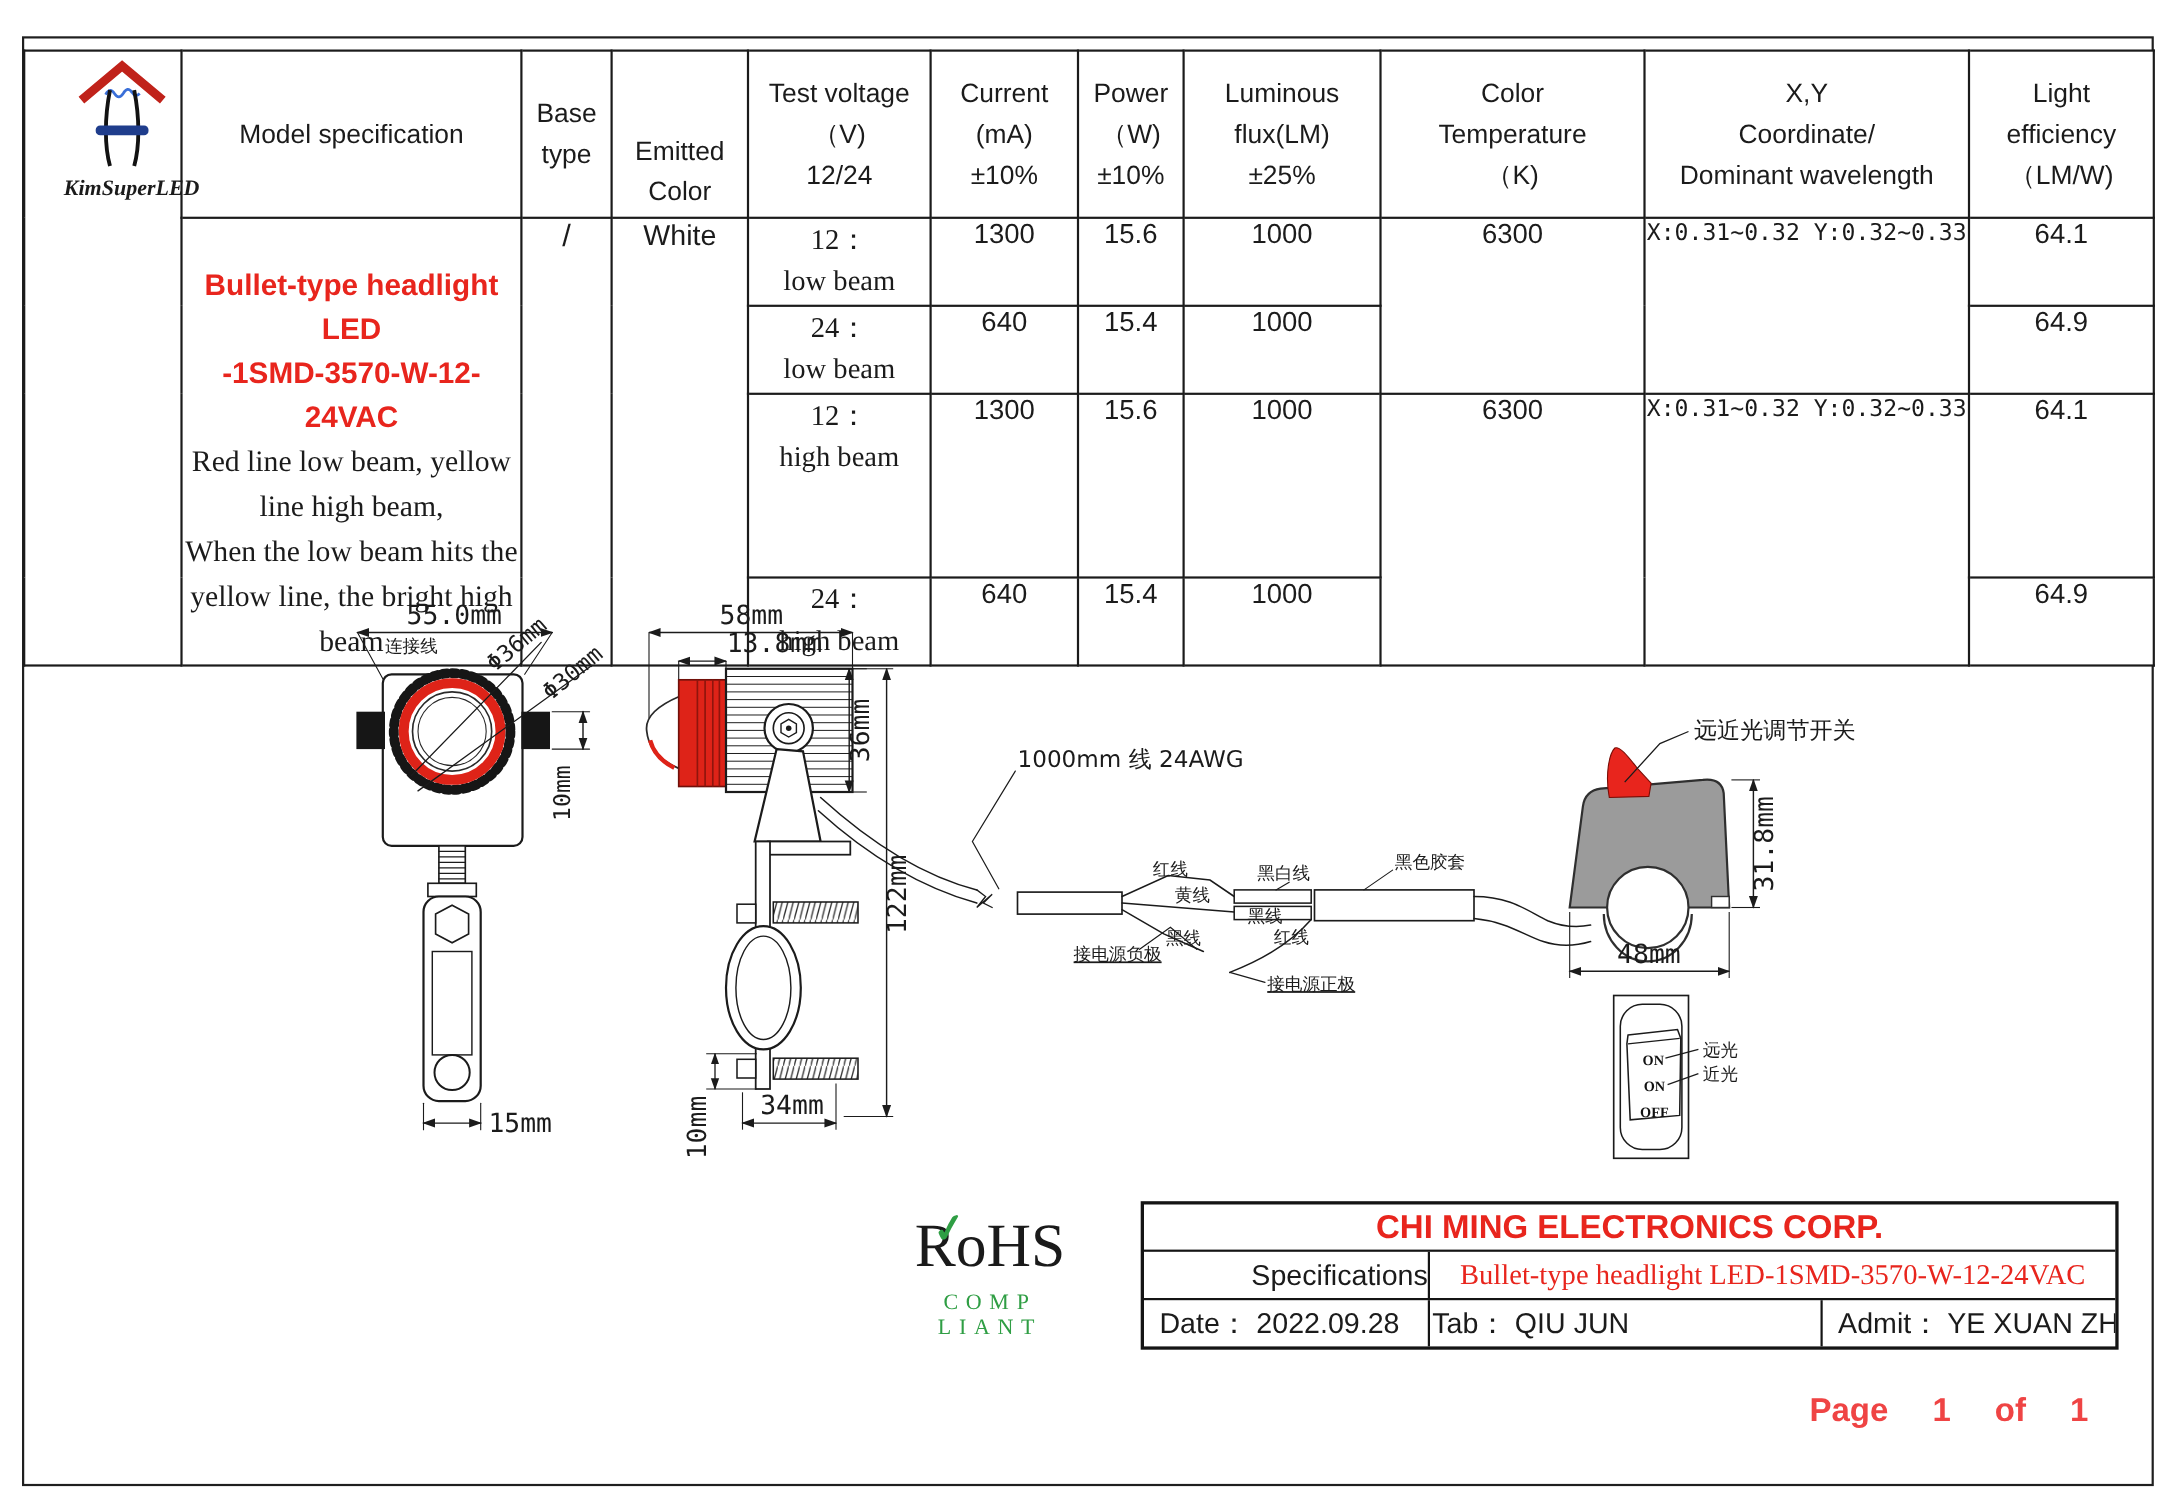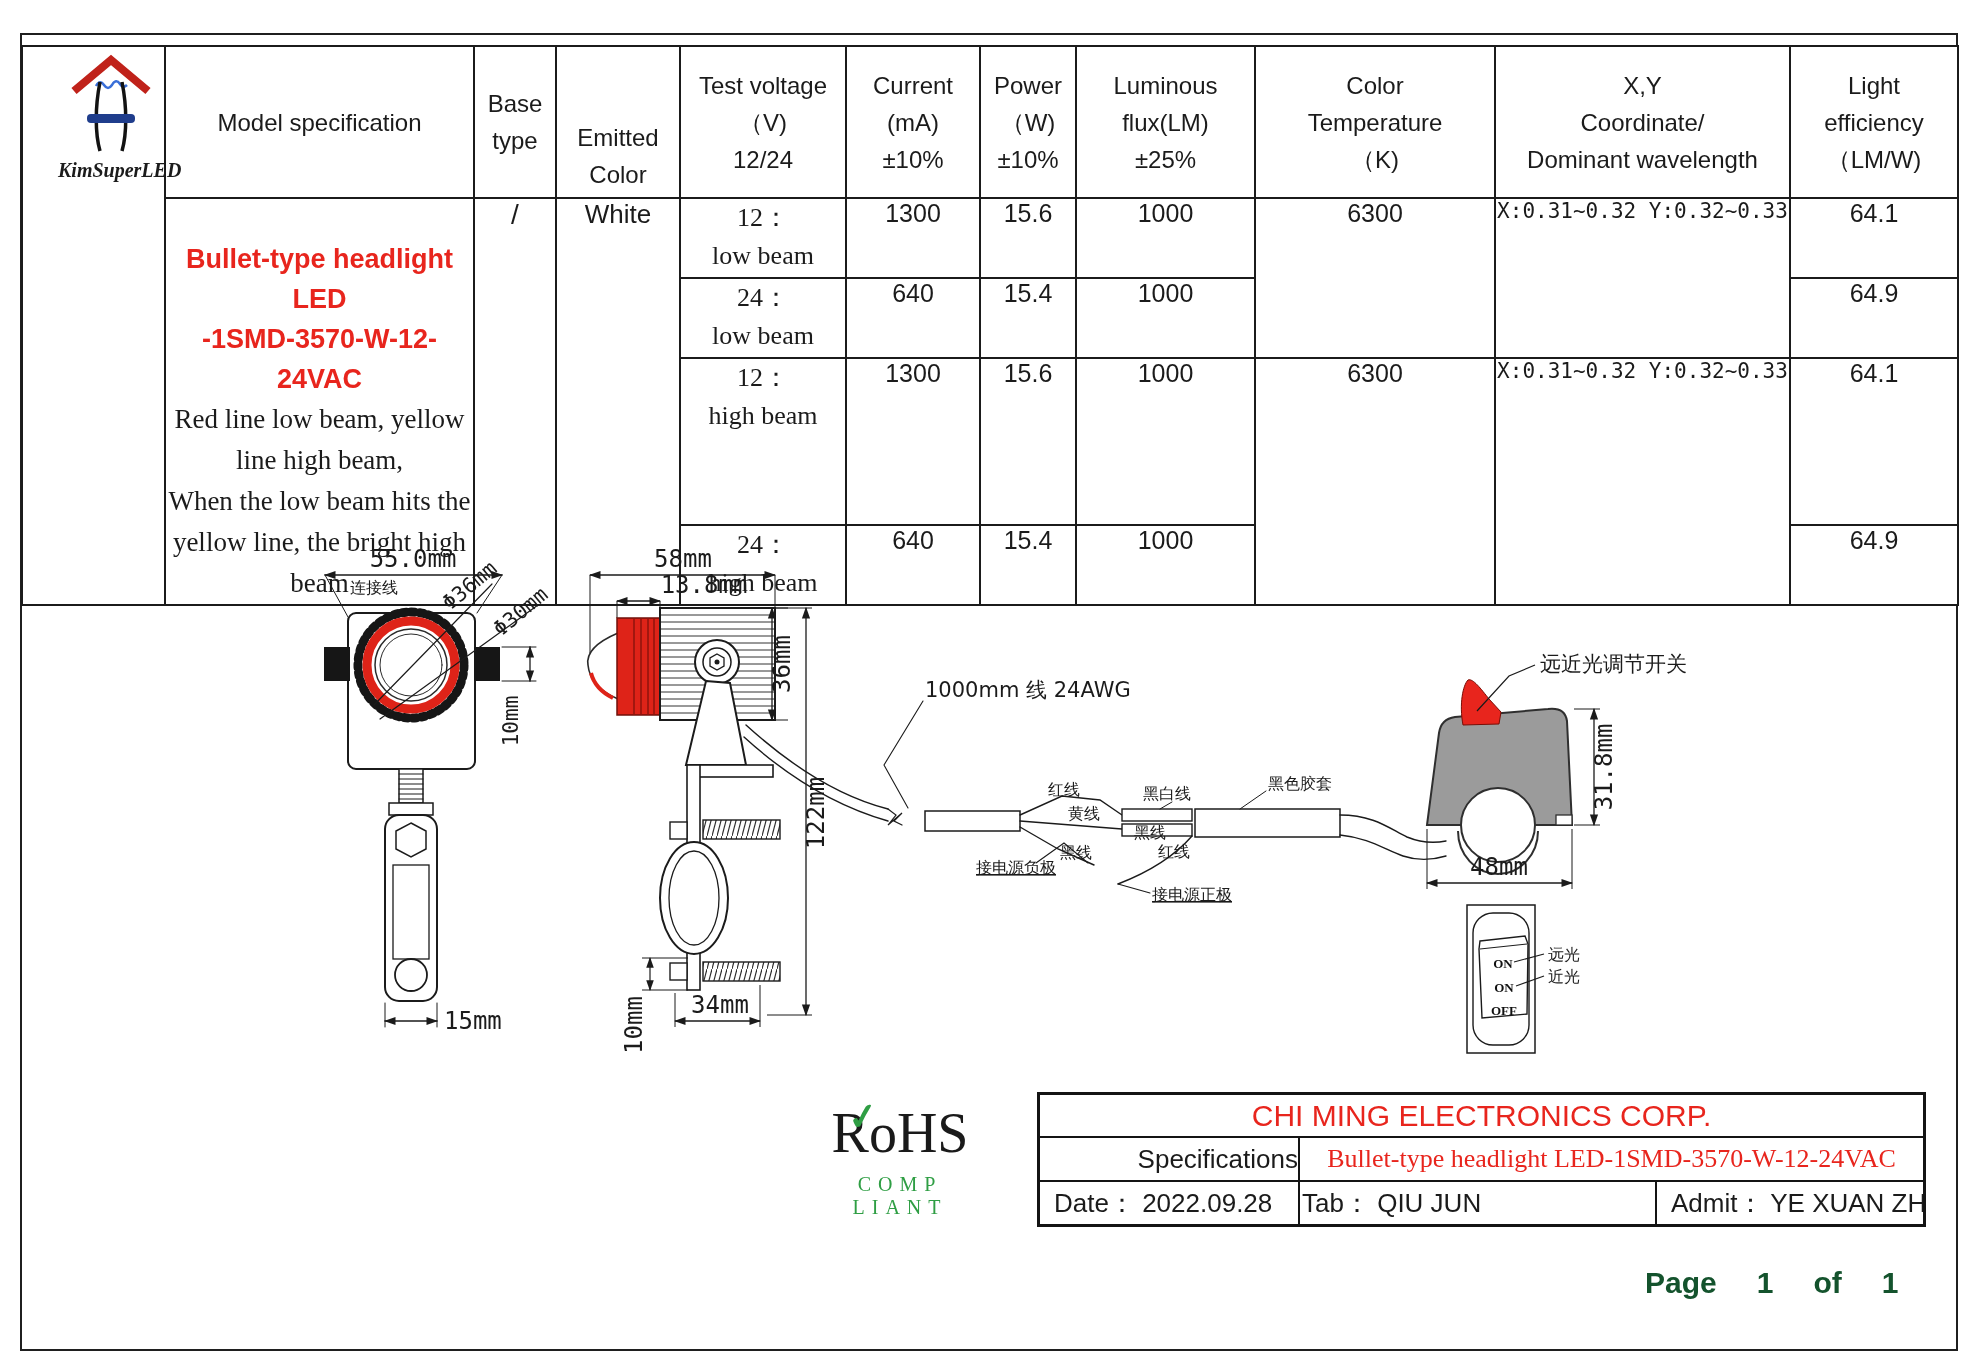--- a/index.html
+++ b/index.html
@@ -37,32 +37,32 @@
   
   #rohs{position:absolute;left:810px;top:1103px;width:180px;height:135px;text-align:center;}
   #rohs .rohs-name{position:relative;font-family:"Liberation Serif",serif;font-size:56px;color:#1a1a1a;line-height:60px;}
   #rohs .check{position:absolute;left:38px;top:-16px;color:#2f9e44;font-size:36px;font-weight:bold;transform:rotate(-8deg);}
   #rohs .compliant{margin-top:10px;font-family:"Liberation Serif",serif;font-size:20px;letter-spacing:7px;color:#2f9e44;}
 
   
   #title-block{position:absolute;left:1037px;top:1092px;width:883px;border:3px solid #141414;background:#fff;}
   #title-block .row{display:flex;border-top:2px solid #141414;}
   #title-block .row:first-child{border-top:none;}
-  .tb-company{width:100%;height:41px;line-height:41px;text-align:center;color:#e8251d;font-weight:normal;font-size:30px;}
+  .tb-company{width:100%;height:41px;line-height:41px;text-align:center;color:#e8251d;font-weight:bold;font-size:30px;}
   .tb-cell{height:42px;line-height:42px;font-size:26px;border-left:2px solid #141414;white-space:nowrap;overflow:hidden;}
   .tb-cell:first-child{border-left:none;}
   .tb-spec-label{width:258px;text-align:right;}
   .tb-product{flex:1;text-align:center;color:#e8251d;font-family:"Liberation Serif",serif;}
   .tb-date{width:258px;padding-left:14px;box-sizing:border-box;}
   .tb-tab{width:357px;padding-left:2px;box-sizing:border-box;}
   .tb-admit{flex:1;padding-left:14px;box-sizing:border-box;}
 
   
   #page-footer{position:absolute;left:1645px;top:1266px;display:flex;gap:40px;
-               font-size:30px;font-weight:600;color:#14532d;}
+               font-size:30px;font-weight:600;color:#ef4444;}
 </style>
 </head>
 <body>
 
 <div id="page">
   <div id="frame"></div>
 
   <table id="spec-table">
     <colgroup>
       <col style="width:143px">

